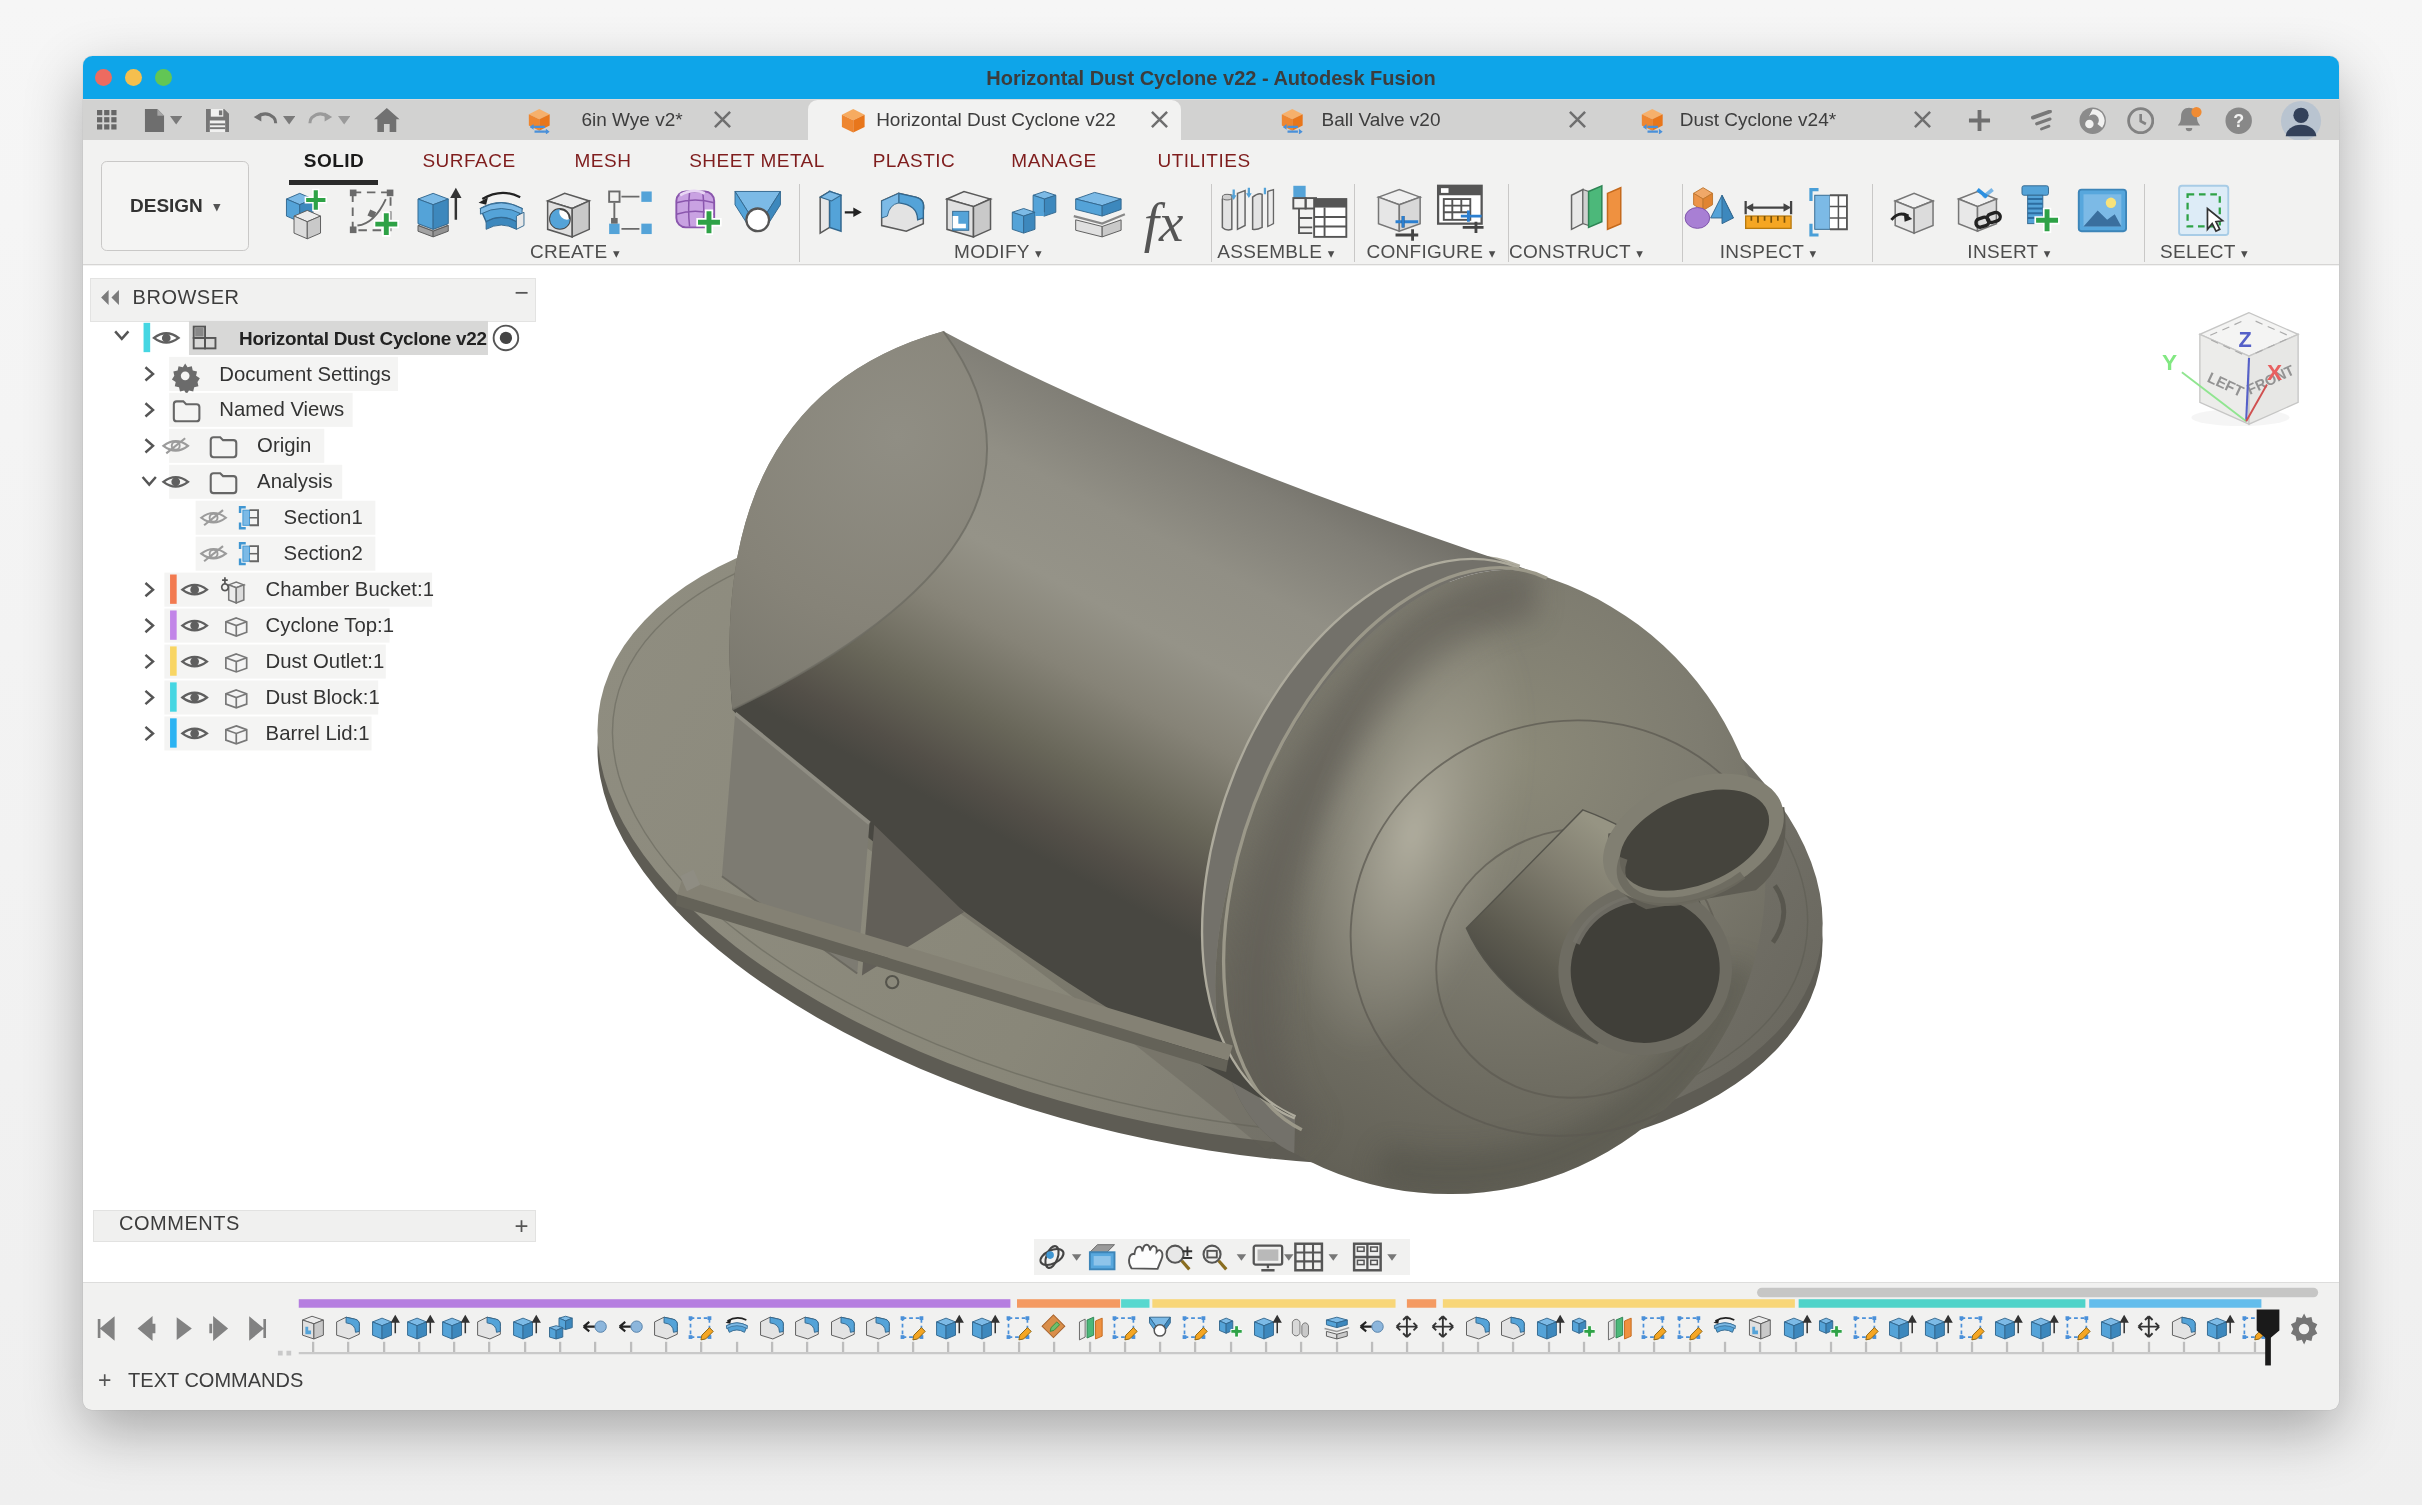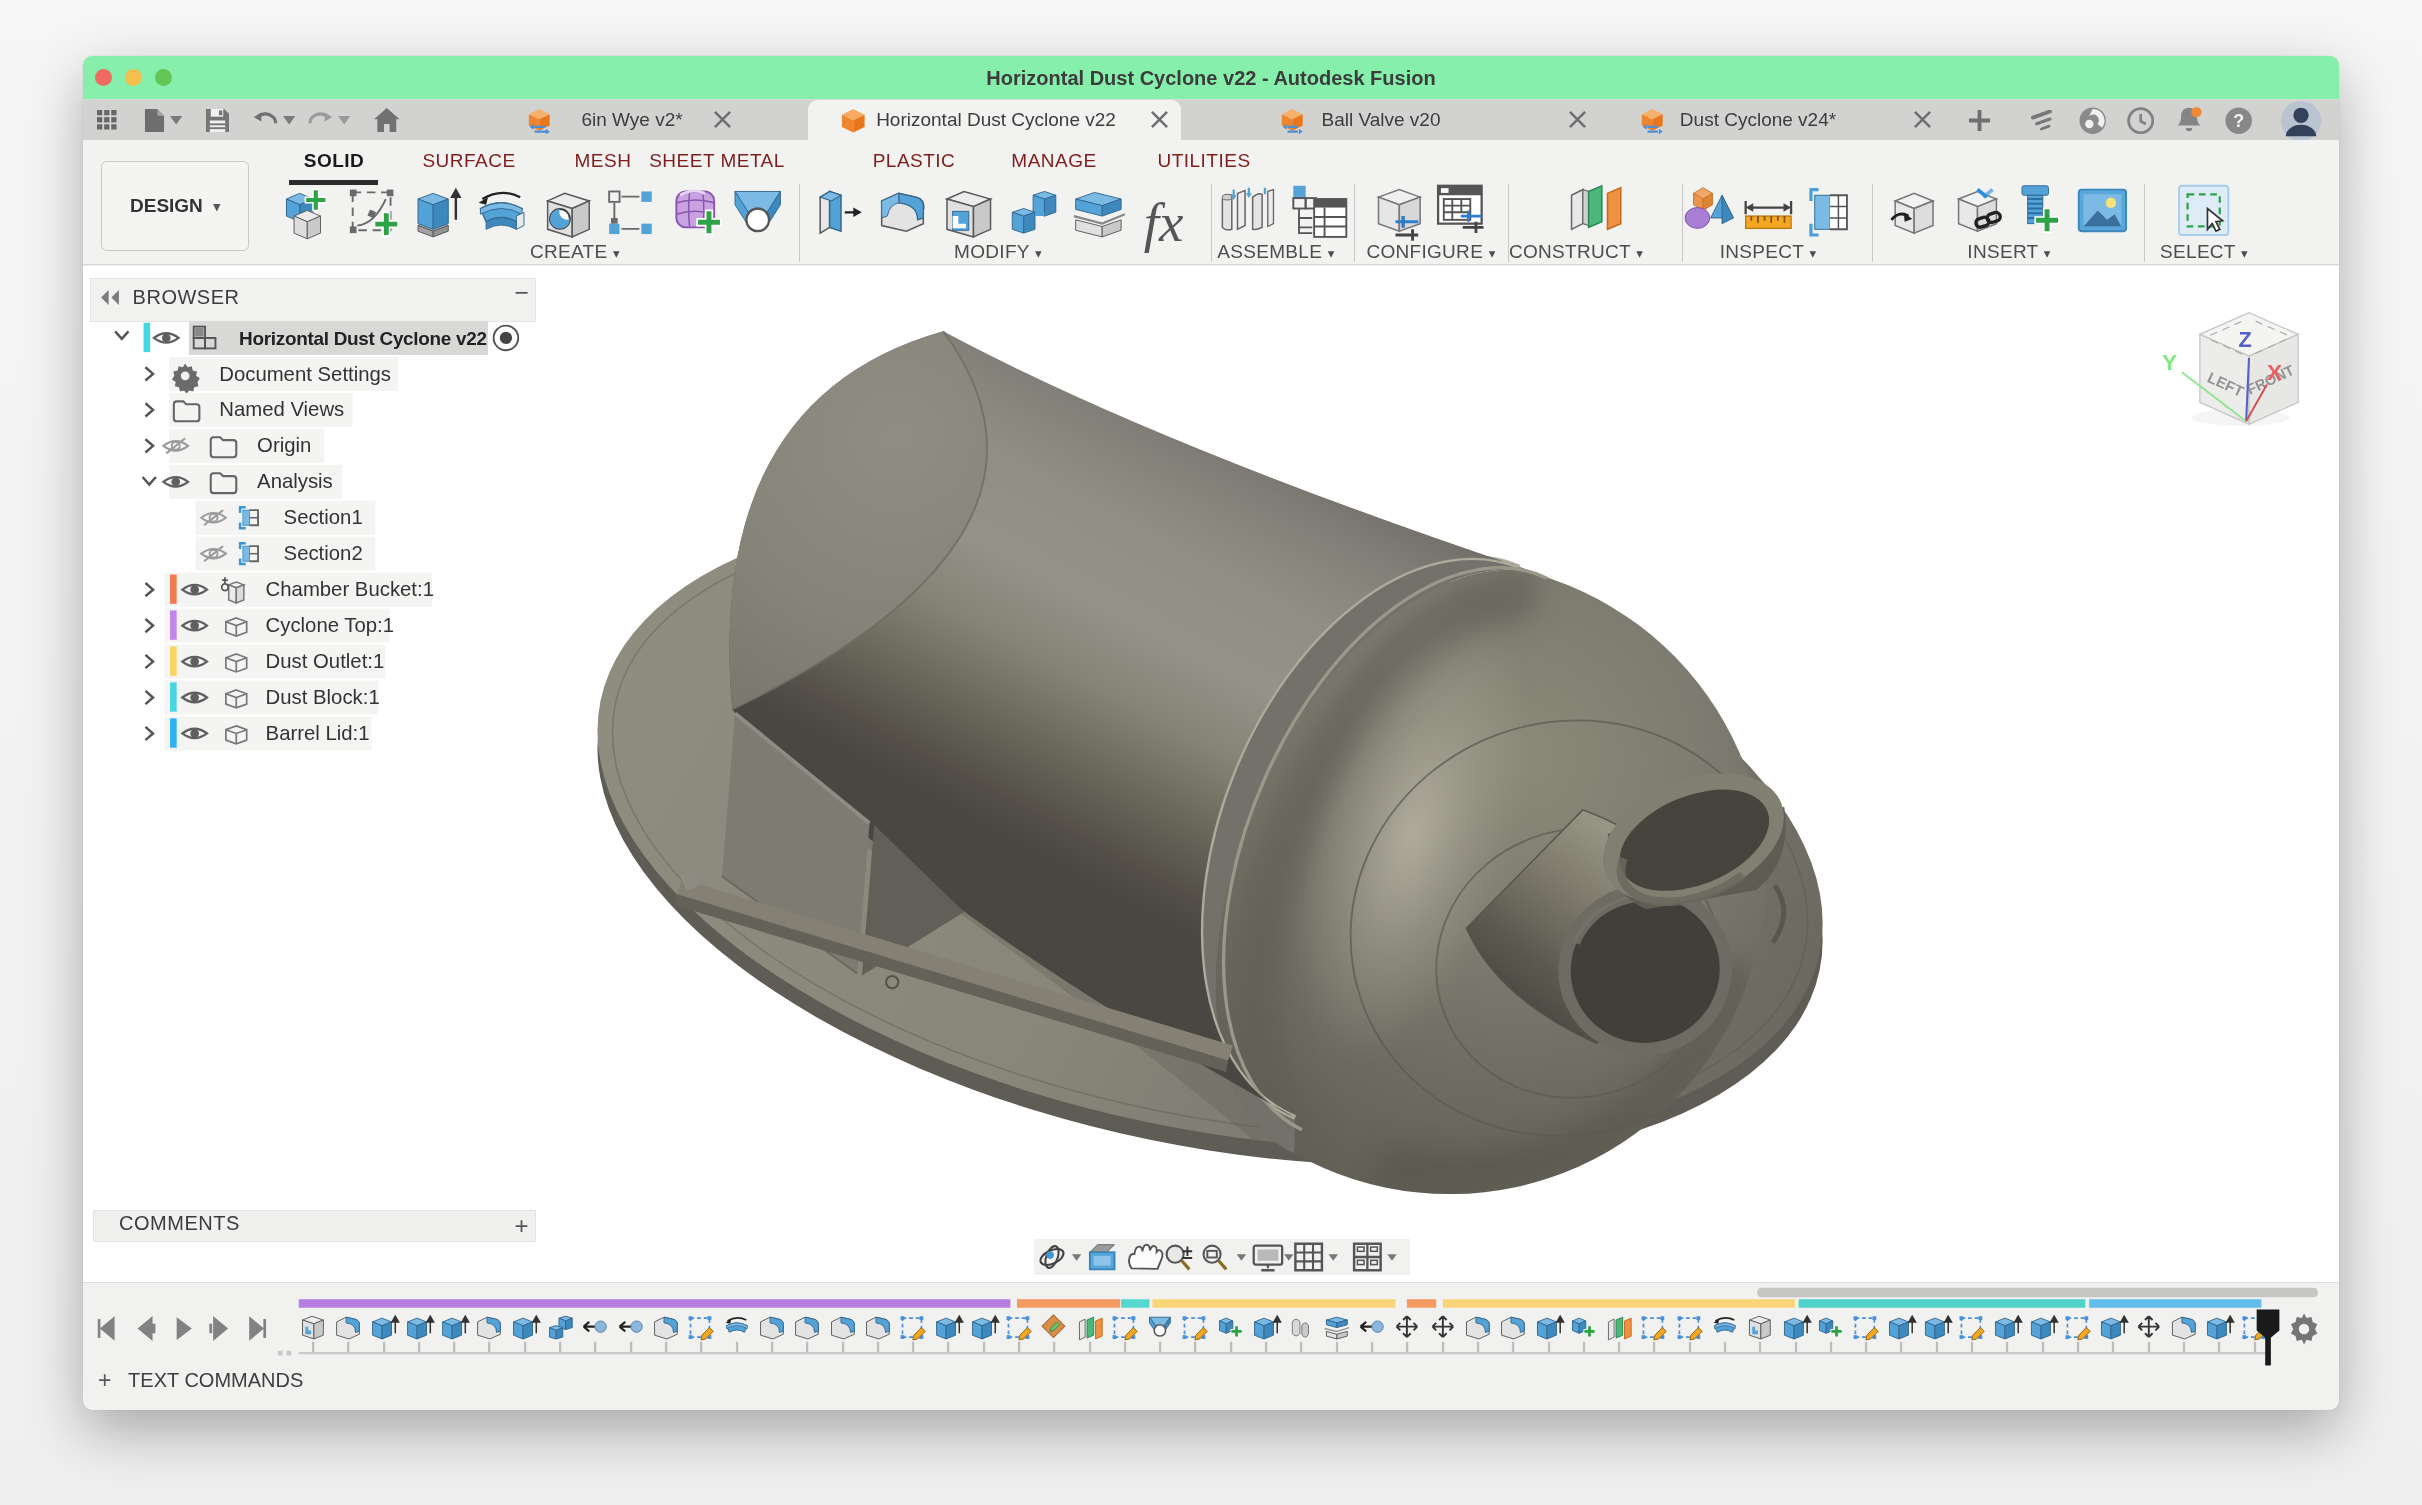--- a/index.html
+++ b/index.html
@@ -5,21 +5,21 @@
 * { margin:0; padding:0; box-sizing:border-box; }
 html,body { width:2423px; height:1506px; overflow:hidden; }
 body { font-family:"Liberation Sans", sans-serif; background:linear-gradient(#f6f6f6,#efefef); position:relative; }
 .abs { position:absolute; }
 #win {
   position:absolute; left:83px; top:56px; width:2256px; height:1354px;
   border-radius:9.5px; background:#f2f2f1; overflow:hidden;
   box-shadow:0 21px 57px rgba(0,0,0,0.30), 0 0 0.9px rgba(0,0,0,0.35);
 }
 
-#titlebar { position:absolute; left:0; top:0; width:100%; height:44px; background:#86efac; border-bottom:0.9px solid #dcdbda; }
+#titlebar { position:absolute; left:0; top:0; width:100%; height:44px; background:#0ea5e9; border-bottom:0.9px solid #dcdbda; }
 .light { position:absolute; top:13.2px; width:17px; height:17px; border-radius:50%; }
 #title { position:absolute; top:0; left:0; width:100%; height:44px; line-height:44px; text-align:center; font-size:20px; font-weight:bold; color:#3c3c3c; }
 
 #tabstrip { position:absolute; left:0; top:44px; width:100%; height:40px; background:#d2d2d1; }
 .tab-label { font-size:19px; color:#3d3d3d; white-space:nowrap; }
 #activetab { position:absolute; left:725px; top:0; width:373px; height:40px; background:#f2f2f1; border-radius:9.5px 9.5px 0 0; }
 
 #ribbon { position:absolute; left:0; top:84px; width:100%; height:125px; background:#f2f2f1; border-bottom:0.9px solid #d6d5d4; }
 #designbtn { position:absolute; left:18px; top:21px; width:148px; height:90px; border:0.9px solid #c9c8c7; border-radius:5.7px; background:#f4f4f3; color:#333; font-size:19px; font-weight:bold; display:flex; align-items:center; justify-content:center; }
 .rtab { position:absolute; top:6.6px; height:28px; line-height:28px; font-size:19px; color:#7f1d1d; transform:translateX(-50%); letter-spacing:0.5px; }
@@ -183,21 +183,21 @@
         <circle cx="22" cy="16" r="8" fill="#33415a"></circle>
         <path d="M6 38 a16 12 0 0 1 32 0 z" fill="#33415a"></path>
       </svg>
   </div>
 
   <div id="ribbon">
     <div id="designbtn">DESIGN&nbsp;&nbsp;<span style="font-size:13.2px;color:#555;">▾</span></div>
     <div class="rtab active" style="left:251px;">SOLID</div>
     <div class="rtab" style="left:386px;">SURFACE</div>
     <div class="rtab" style="left:520px;">MESH</div>
-    <div class="rtab" style="left:634px;">SHEET METAL</div>
+    <div class="rtab" style="left:674px;">SHEET METAL</div>
     <div class="rtab" style="left:831px;">PLASTIC</div>
     <div class="rtab" style="left:971px;">MANAGE</div>
     <div class="rtab" style="left:1121px;">UTILITIES</div>
     <div id="solidline"></div>
     <div class="glabel" style="left:444px;margin-left:48px;">CREATE <span style="font-size:13.2px;">▾</span></div>
     <div class="glabel" style="left:915px;">MODIFY <span style="font-size:13.2px;">▾</span></div>
     <div class="glabel" style="left:1193px;">ASSEMBLE <span style="font-size:13.2px;">▾</span></div>
     <div class="glabel" style="left:1348px;">CONFIGURE <span style="font-size:13.2px;">▾</span></div>
     <div class="glabel" style="left:1493px;">CONSTRUCT <span style="font-size:13.2px;">▾</span></div>
     <div class="glabel" style="left:1685px;">INSPECT <span style="font-size:13.2px;">▾</span></div>

